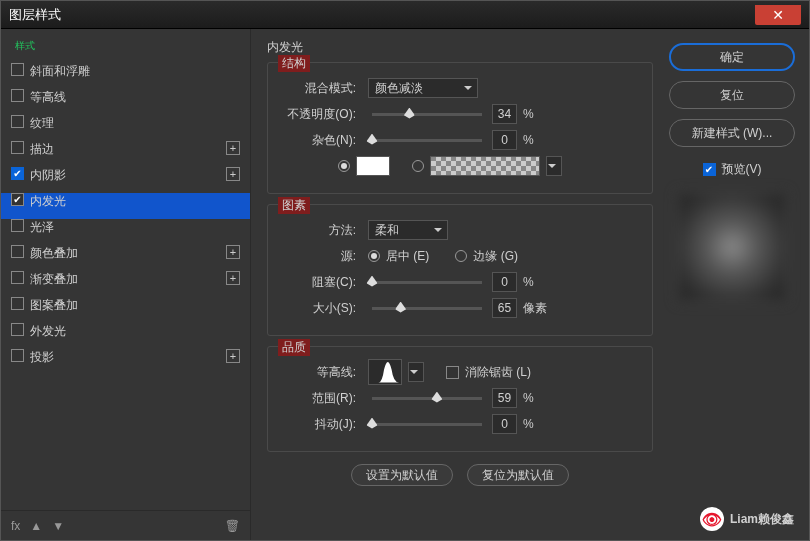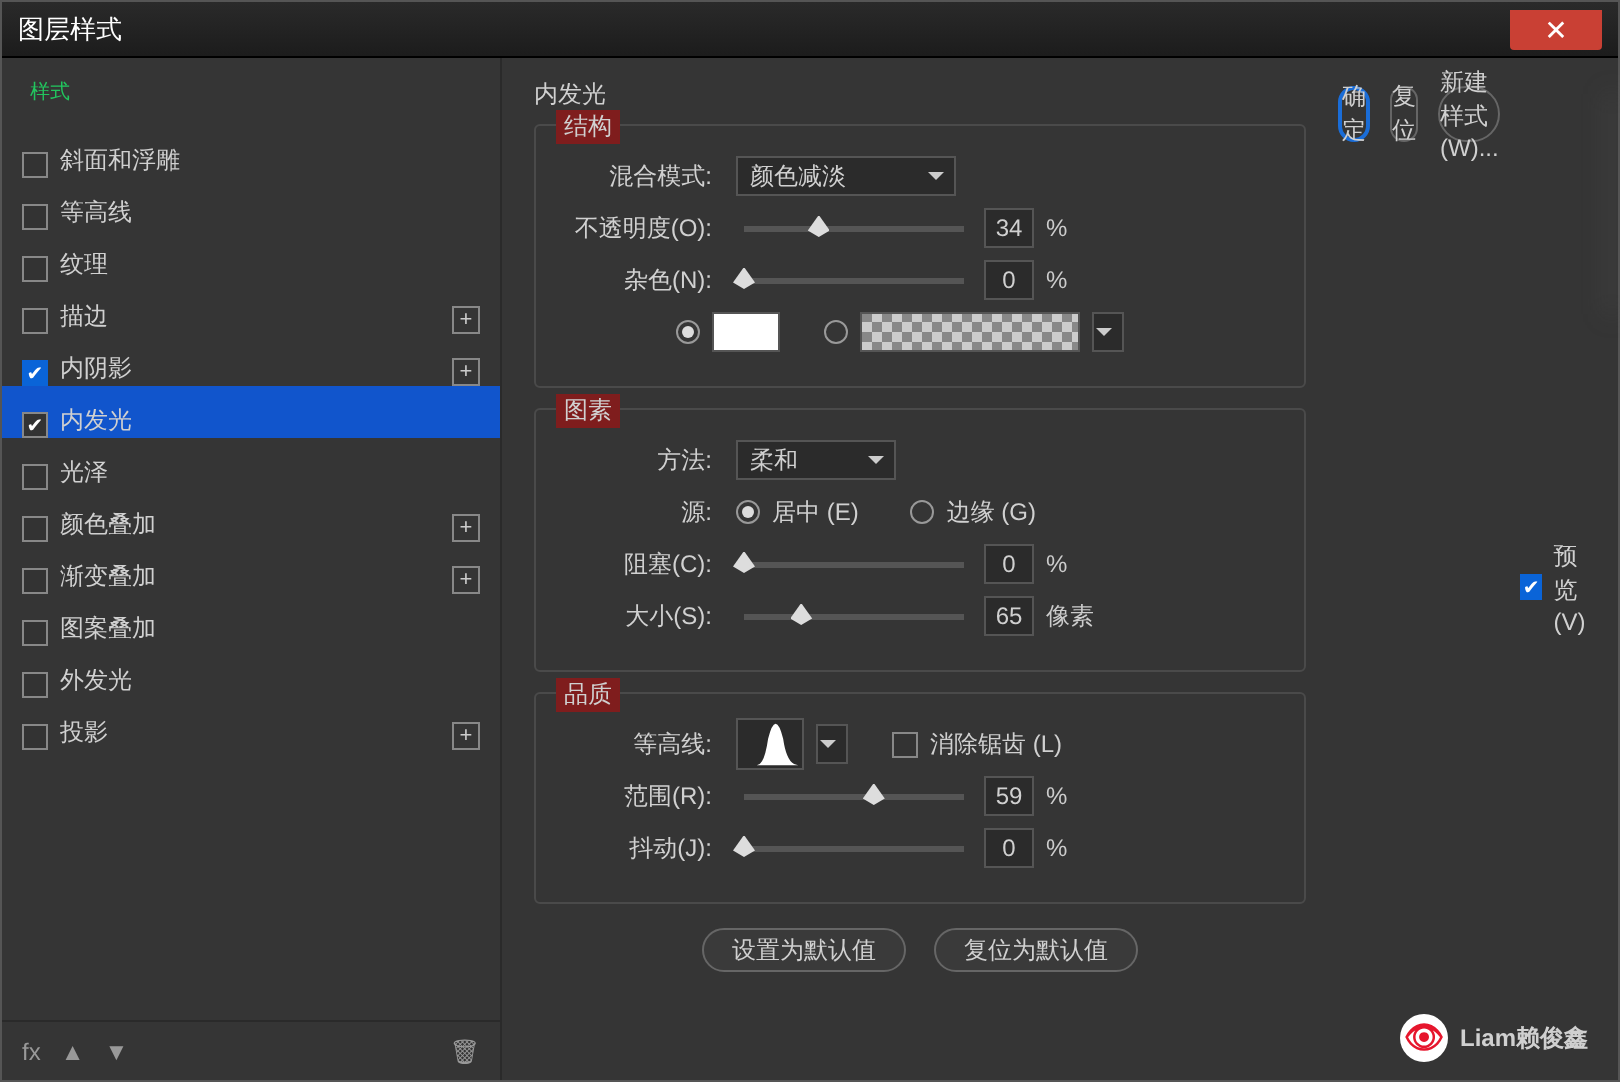--- a/index.html
+++ b/index.html
@@ -6,21 +6,21 @@
 body{background:#1a1a1a;width:810px;height:541px;overflow:hidden;position:relative}
 .window{position:absolute;top:0;left:0;width:810px;height:541px;background:#353535;border:1px solid #555}
 .titlebar{height:28px;background:linear-gradient(#2a2a2a,#1c1c1c);display:flex;align-items:center;padding:0 8px;border-bottom:1px solid #000}
 .titlebar-title{flex:1;font-size:13px;color:#fff}
 .close-btn{width:46px;height:20px;background:#c94034;color:#fff;display:flex;align-items:center;justify-content:center;border-radius:0 0 2px 2px;font-size:14px}
 .body{display:flex;height:calc(100% - 28px)}
 .sidebar{width:250px;border-right:1px solid #2a2a2a;display:flex;flex-direction:column}
 .sidebar-head{padding:10px 14px;font-size:10px;color:#22c55e}
 .sidebar-sub{padding:8px 14px;color:#bbb}
 .style-list{flex:1;overflow:auto}
-.style-item{display:flex;align-items:flex-end;height:26px;padding:0 10px;gap:6px}
+.style-item{display:flex;align-items:flex-start;height:26px;padding:0 10px;gap:6px}
 .style-item.indent{}
 .style-item.selected{background:#1155cc}
 .chk{width:13px;height:13px;border:1px solid #888;background:#333;display:inline-flex;align-items:center;justify-content:center;font-size:10px}
 .chk.on::after{content:"✔";color:#fff;font-size:10px}
 .chk.blue{background:#0a64d8;border-color:#0a64d8}
 .style-label{flex:1}
 .fx-plus{width:14px;height:14px;border:1px solid #888;display:flex;align-items:center;justify-content:center;font-size:11px;color:#ccc}
 .sidebar-foot{height:30px;border-top:1px solid #2a2a2a;display:flex;align-items:center;padding:0 10px;gap:10px}
 .icon{color:#999;font-size:12px}
 .content{flex:1;padding:10px 16px;position:relative}
@@ -35,21 +35,21 @@
 .slider-thumb{position:absolute;top:-5px;width:11px;height:11px;background:#ddd;transform:translateX(-50%);clip-path:polygon(50% 0,100% 70%,50% 100%,0 70%)}
 .num{width:25px;height:20px;background:#2b2b2b;border:1px solid #555;text-align:center;line-height:18px}
 .unit{color:#ccc}
 .radio{width:12px;height:12px;border:1px solid #999;border-radius:50%;display:inline-flex;align-items:center;justify-content:center}
 .radio.on::after{content:"";width:6px;height:6px;background:#ddd;border-radius:50%}
 .color-swatch{width:34px;height:20px;background:#fff;border:1px solid #555}
 .grad-swatch{width:110px;height:20px;border:1px solid #555;background:repeating-conic-gradient(#888 0 25%,#ccc 0 50%) 0/10px 10px}
 .contour-swatch{width:34px;height:26px;border:1px solid #555;background:#2b2b2b;position:relative}
 .contour-swatch svg{position:absolute;inset:0}
 .btn{height:22px;padding:0 14px;background:#3a3a3a;border:1px solid #666;border-radius:11px;display:inline-flex;align-items:center;justify-content:center}
-.right-panel{width:140px;padding:14px 14px 0 0;display:flex;flex-direction:row;gap:10px;align-items:stretch}
+.right-panel{width:140px;padding:14px 14px 0 0;display:flex;flex-direction:column;gap:10px;align-items:stretch}
 .main-btn{height:28px;border:1px solid #666;border-radius:14px;display:flex;align-items:center;justify-content:center}
 .main-btn.primary{border:2px solid #1a6dd8}
 .preview-chk{display:flex;align-items:center;gap:6px;justify-content:center;margin-top:4px}
 .preview-box{width:110px;height:110px;border:1px solid #555;background:radial-gradient(circle,#888 0,#555 35%,#333 70%,#222 100%);margin:4px auto 0;filter:blur(6px)}
 .watermark{position:absolute;right:16px;bottom:10px;color:#fff;font-size:18px;font-weight:bold;display:flex;align-items:center;gap:6px}
 .weibo-icon{width:24px;height:24px;background:#fff;border-radius:50%;display:flex;align-items:center;justify-content:center;color:#e6162d;font-size:16px}
 </style>
 </head>
 <body>
 

